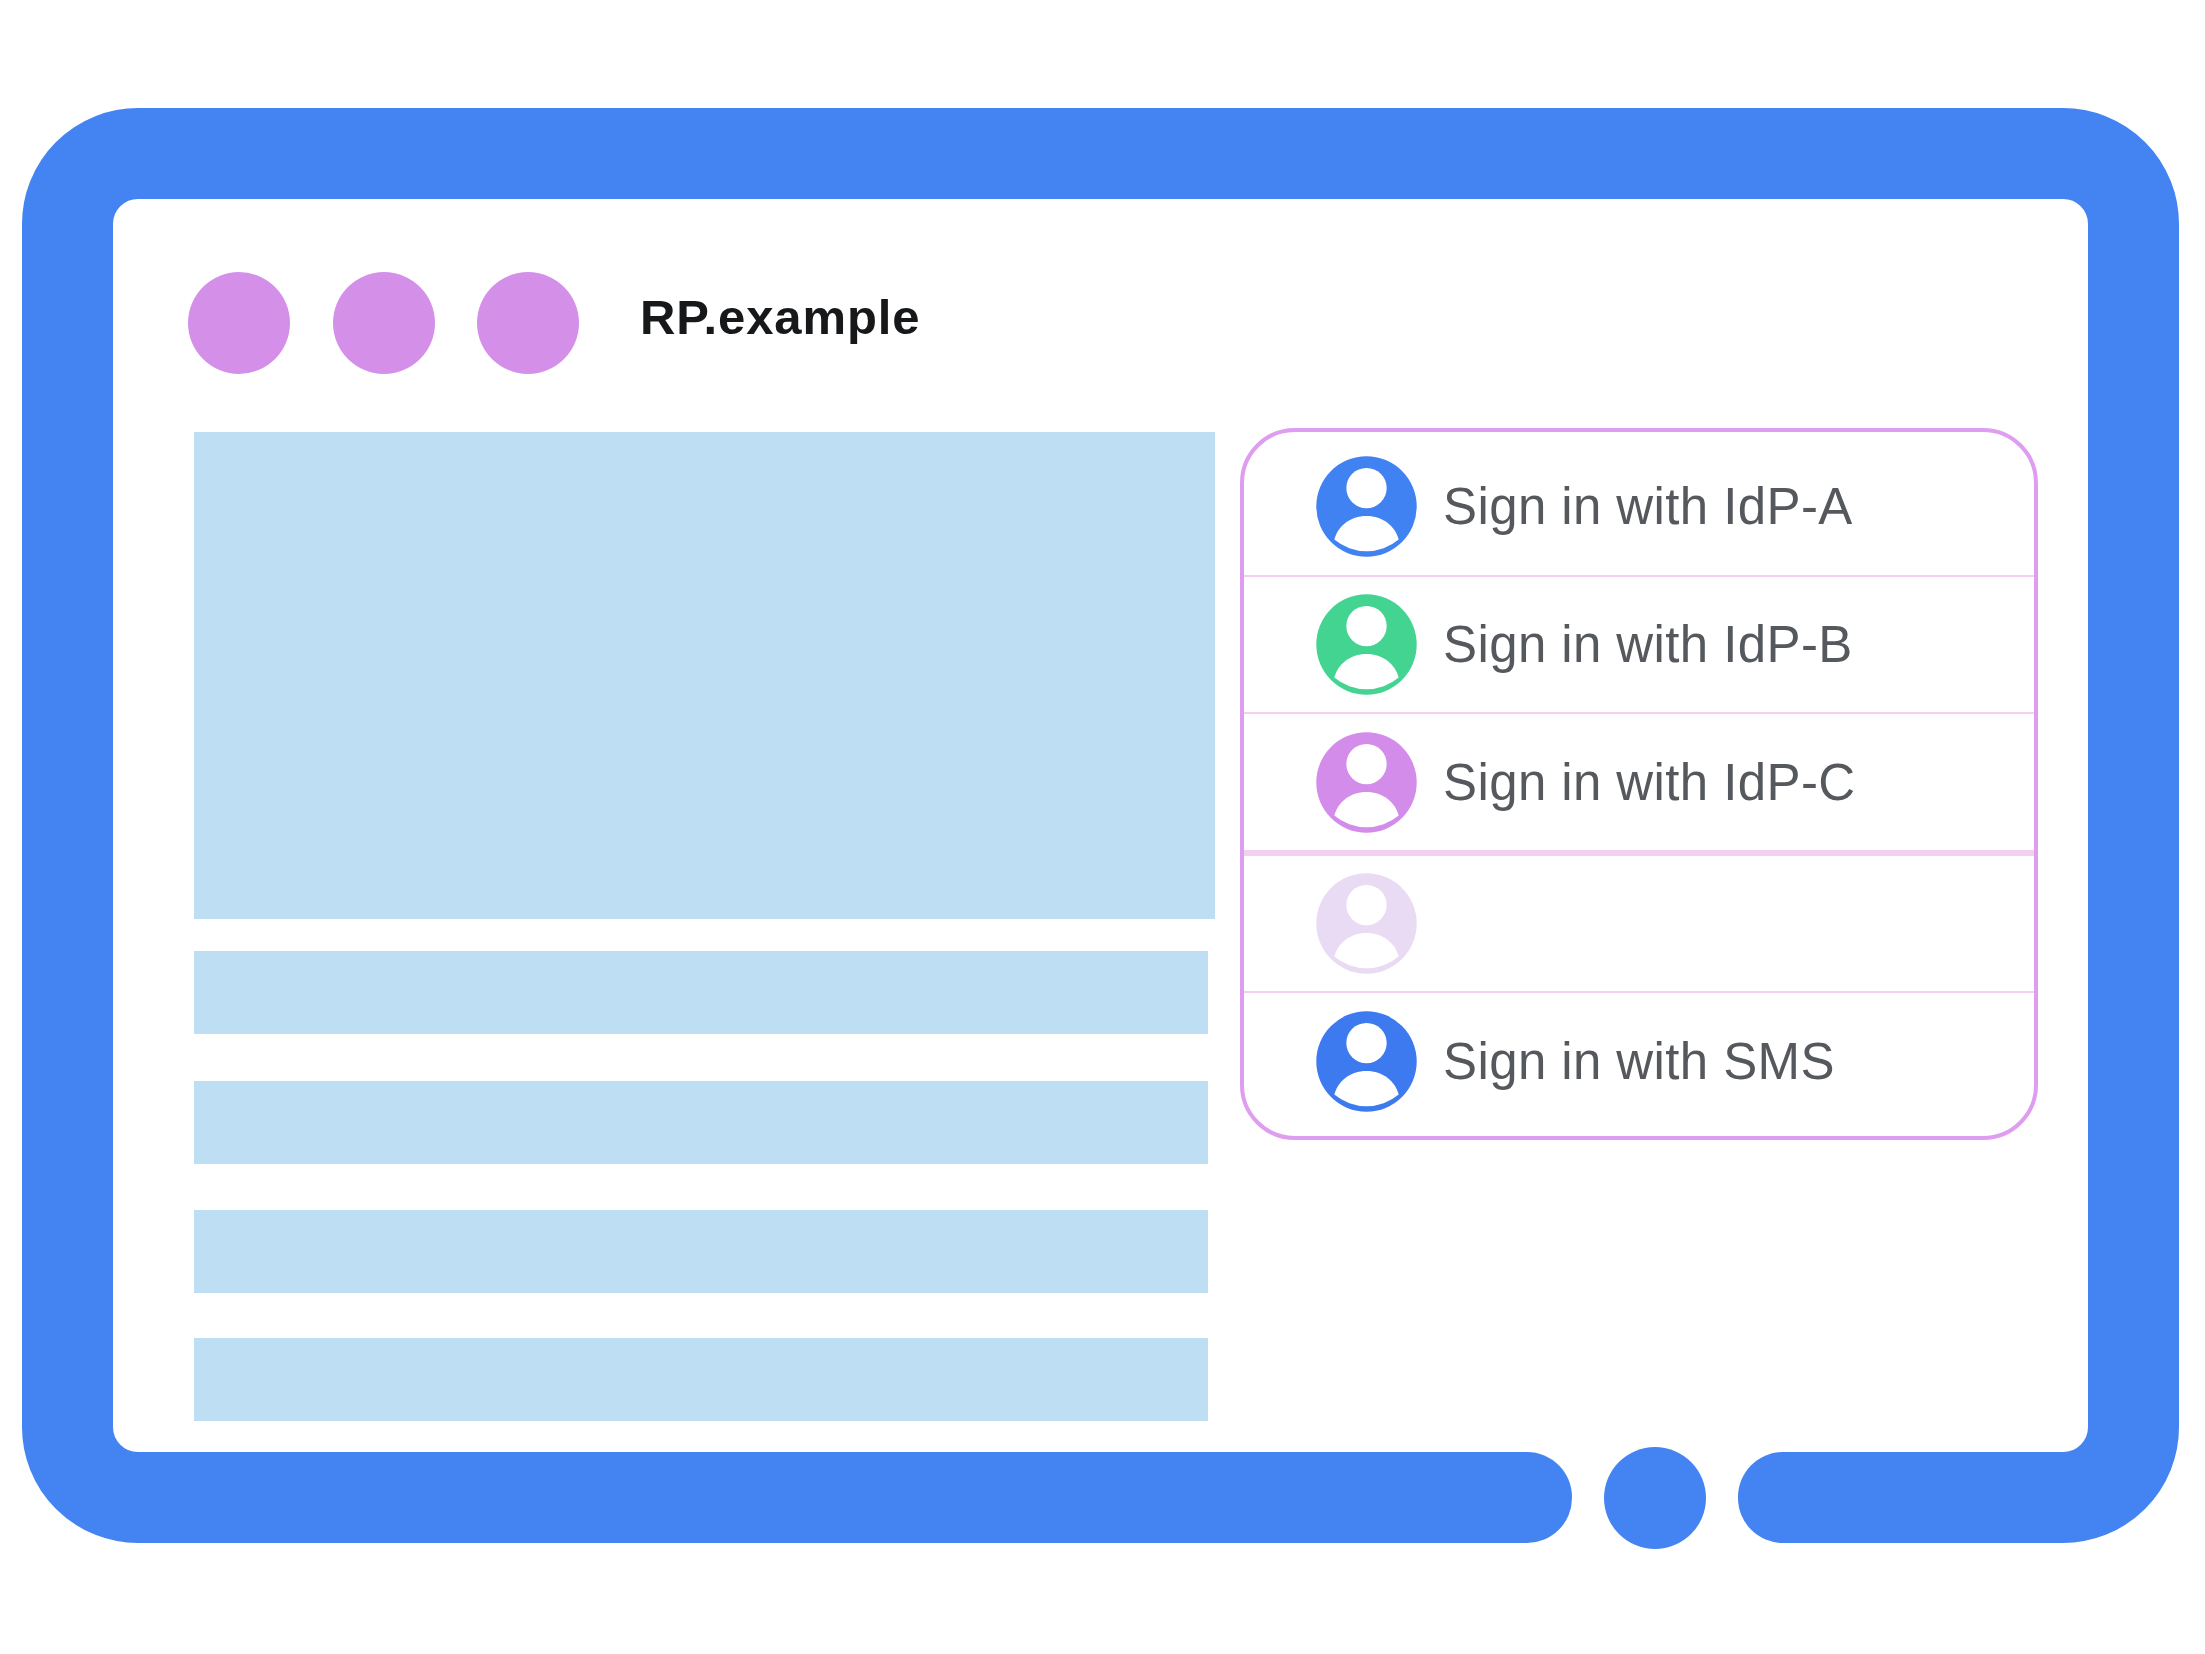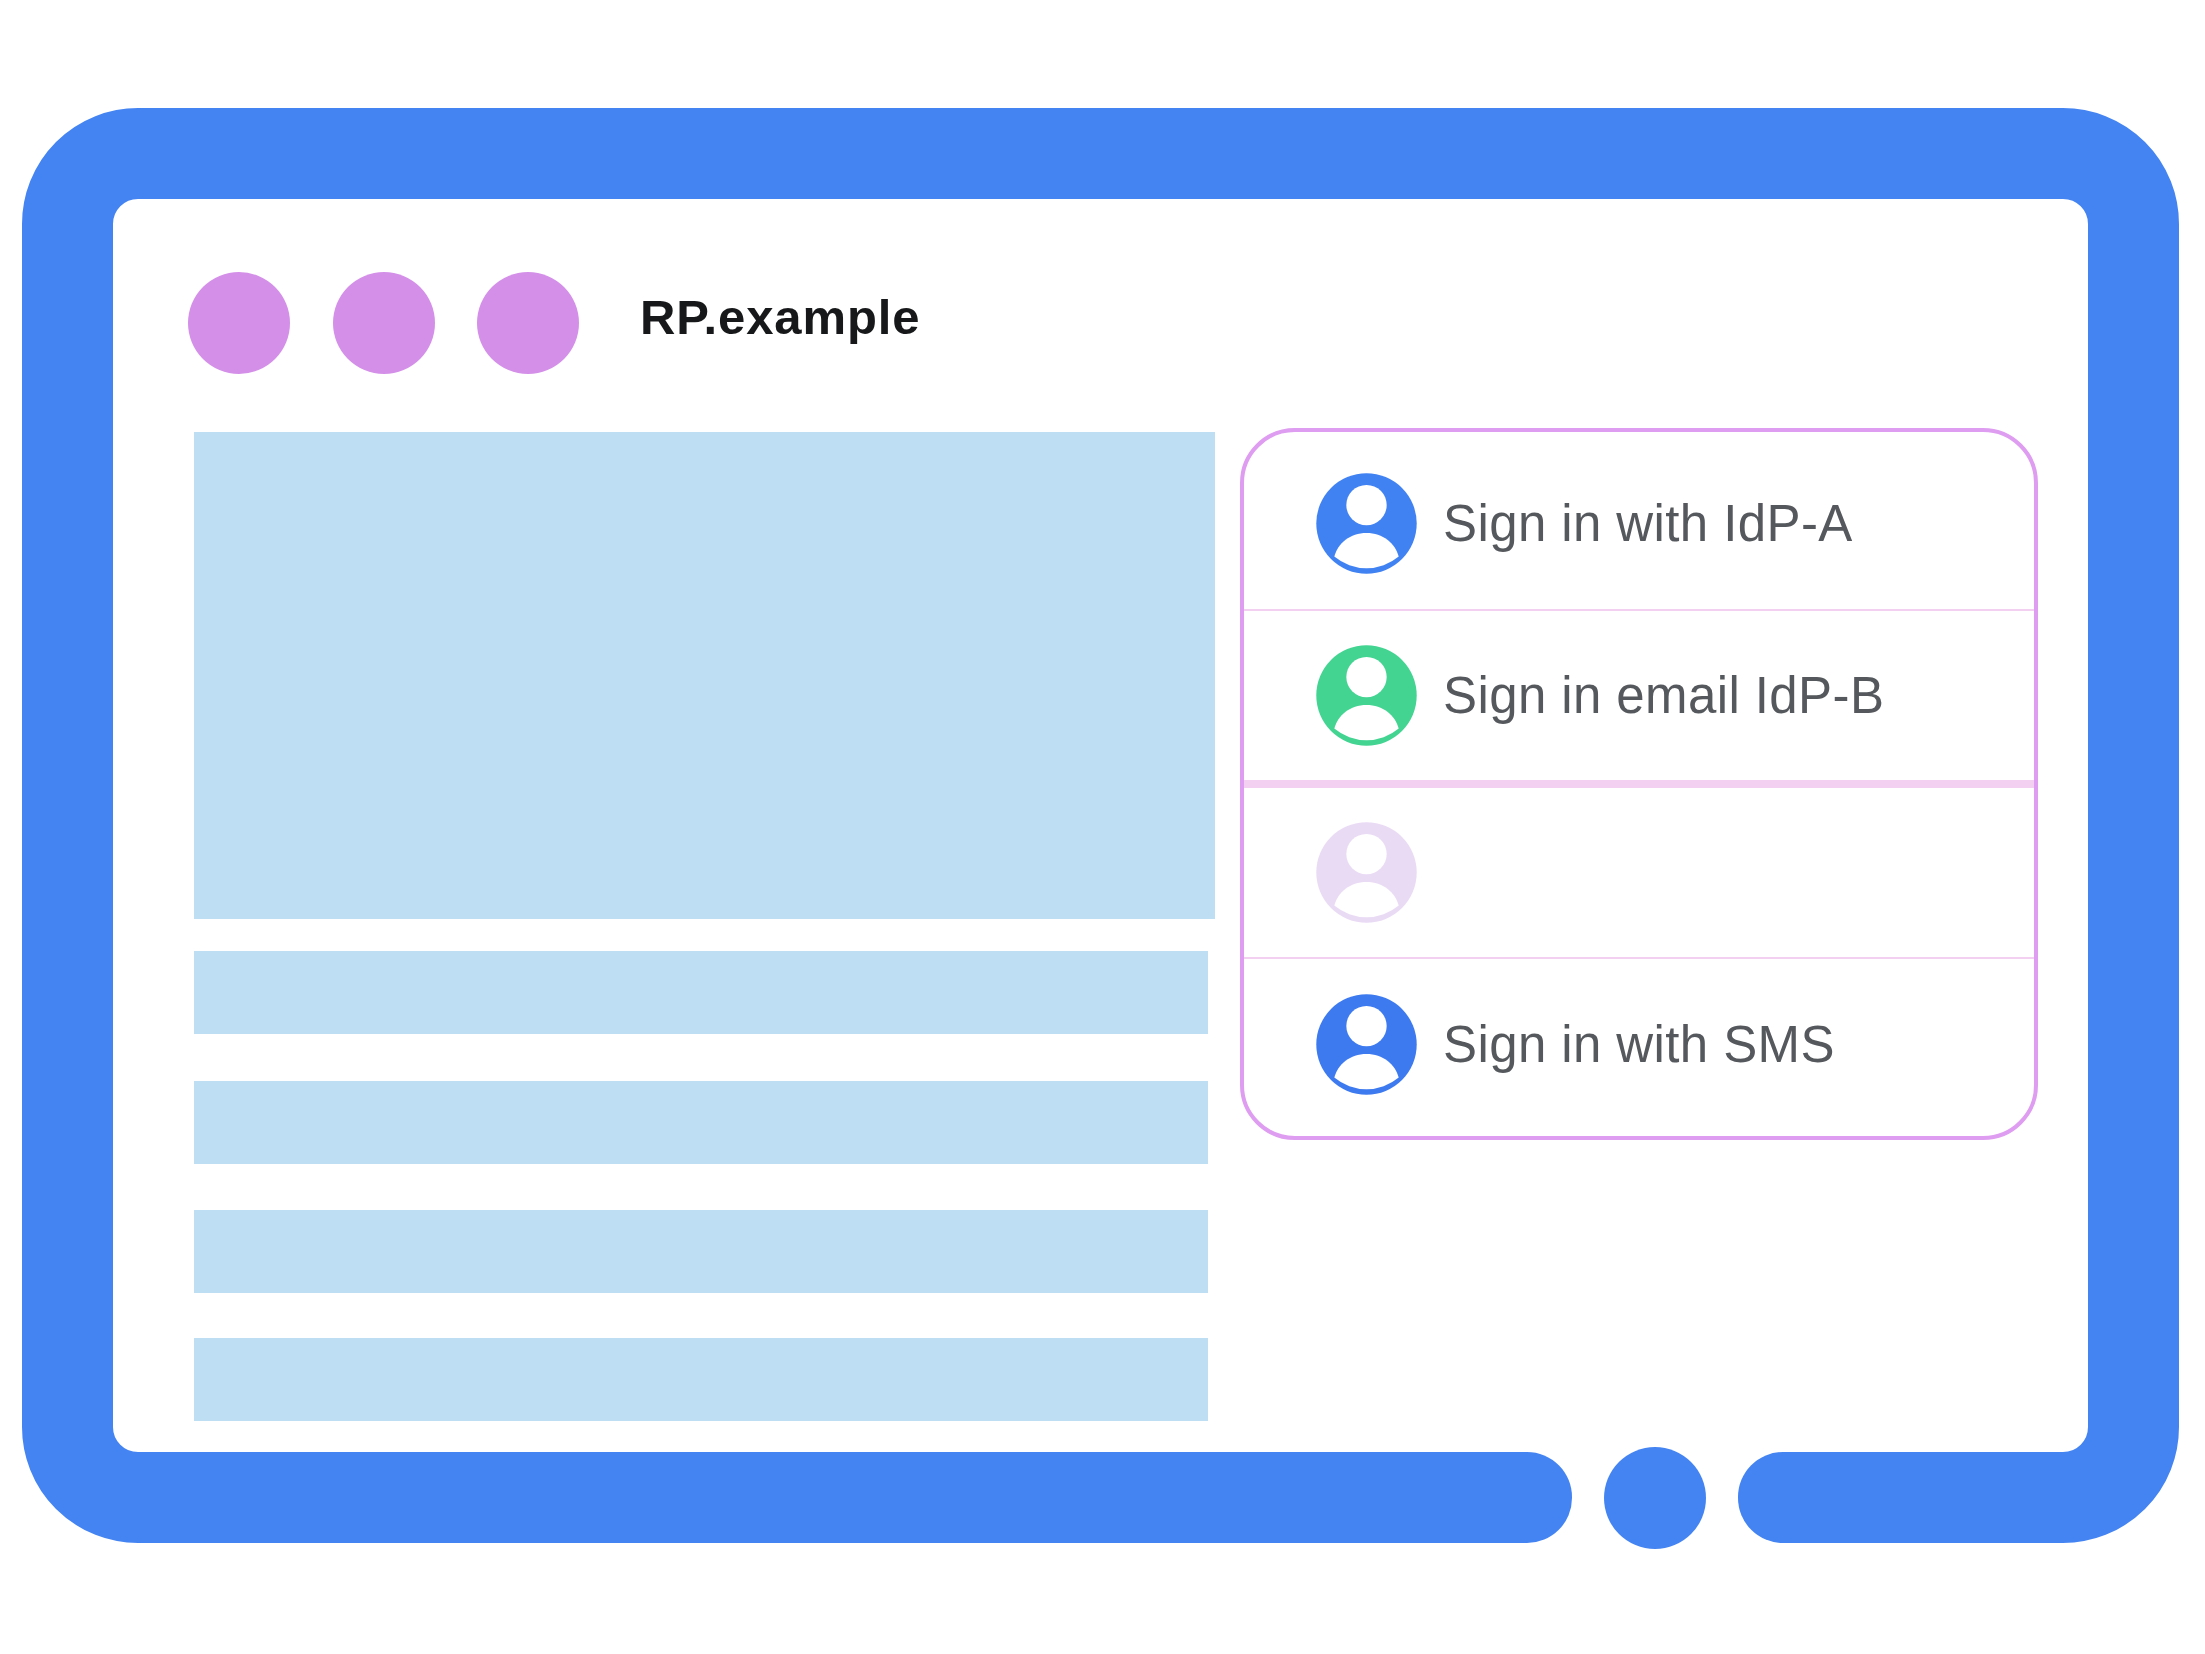--- a/index.html
+++ b/index.html
@@ -143,25 +143,35 @@
   <div class="divider"></div>
 
   <div class="row">
     <span class="avatar">
       <svg viewBox="0 0 120 120" width="103" height="103" aria-hidden="true">
         <circle class="av-bg" cx="60" cy="60" r="58.5" fill="#43D492"></circle>
         <circle class="av-head" cx="60" cy="38.5" r="23.5" fill="#fff"></circle>
         <path class="av-body" d="M60 71 C 41 71 26.5 83 22.5 98.5 A 58.5 58.5 0 0 0 97.5 98.5 C 93.5 83 79 71 60 71 Z" fill="#fff"></path>
       </svg>
     </span>
-    <span class="row-label">Sign in email IdP-B</span>
-  </div>
-
-  <div class="divider"></div>
-
+    <span class="row-label">Sign in with IdP-B</span>
+  </div>
+
+  <div class="divider"></div>
+
+  <div class="row">
+    <span class="avatar">
+      <svg viewBox="0 0 120 120" width="103" height="103" aria-hidden="true">
+        <circle class="av-bg" cx="60" cy="60" r="58.5" fill="#D38CE9"></circle>
+        <circle class="av-head" cx="60" cy="38.5" r="23.5" fill="#fff"></circle>
+        <path class="av-body" d="M60 71 C 41 71 26.5 83 22.5 98.5 A 58.5 58.5 0 0 0 97.5 98.5 C 93.5 83 79 71 60 71 Z" fill="#fff"></path>
+      </svg>
+    </span>
+    <span class="row-label">Sign in with IdP-C</span>
+  </div>
 
   <div class="divider"></div>
 
 
   <div class="divider"></div>
 
 
   <div class="divider"></div>
 
   <div class="row">

